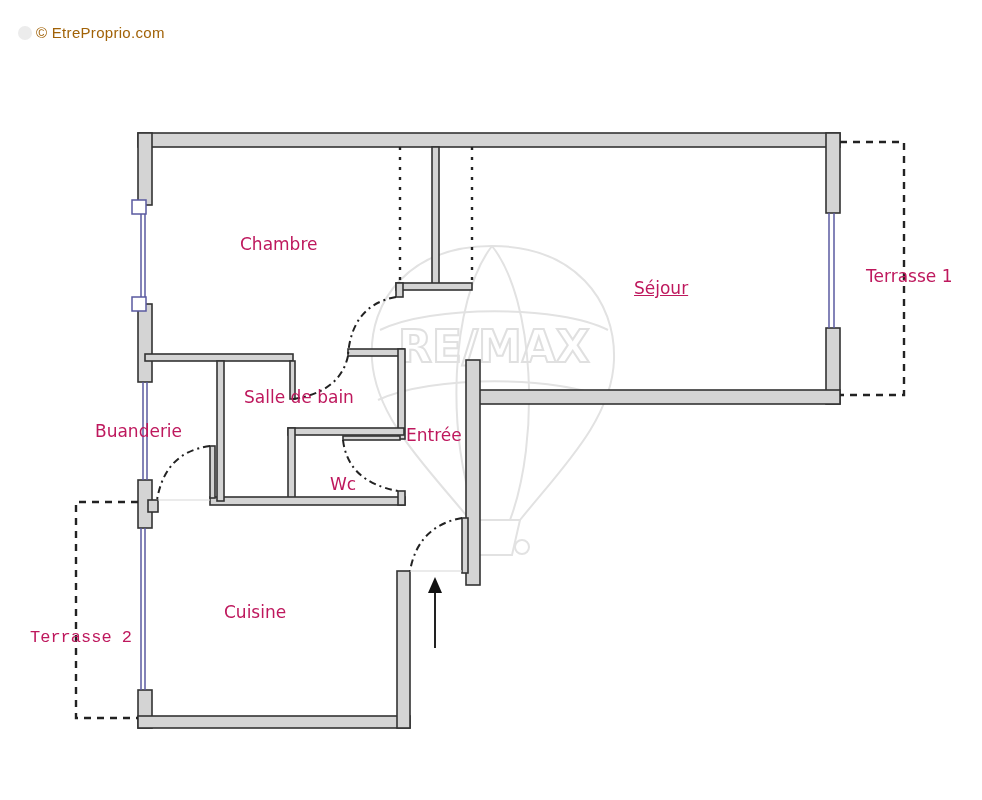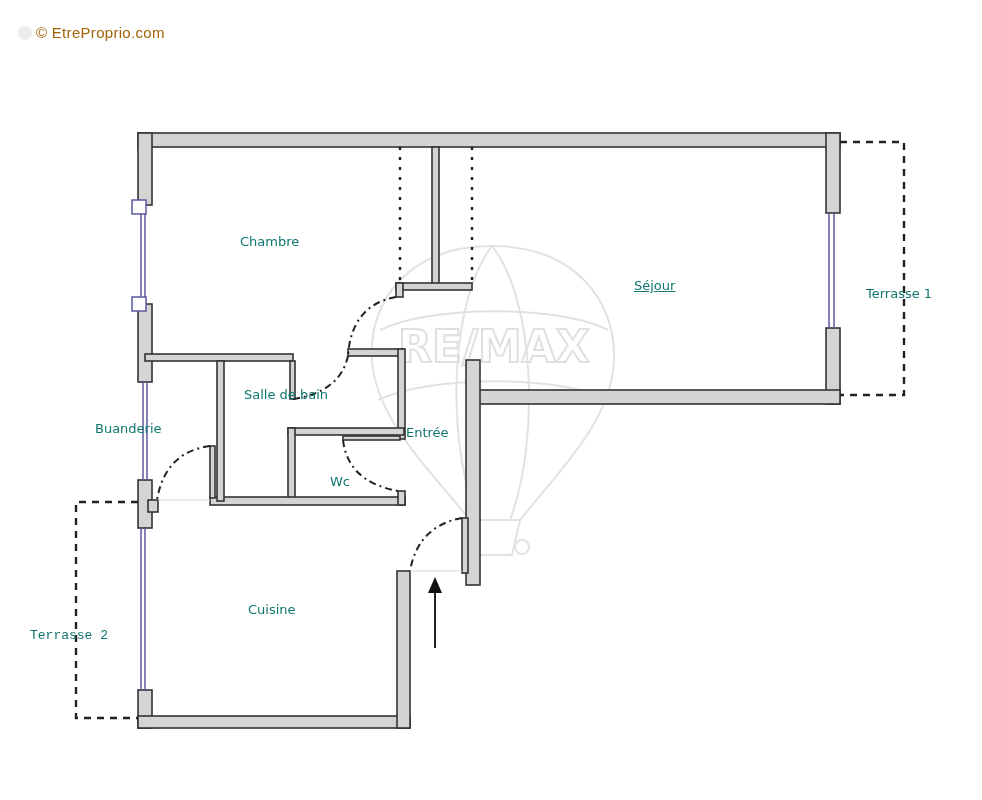--- a/index.html
+++ b/index.html
@@ -3,21 +3,21 @@
   <meta charset="utf-8">
   <style>
     html, body { margin: 0; padding: 0; background: #ffffff; }
     body { width: 982px; height: 800px; position: relative; overflow: hidden;
            font-family: "DejaVu Sans", "Liberation Sans", sans-serif; }
     .watermark-site { position: absolute; left: 18px; top: 24px; font-size: 15px; color: #a16207;
                       font-family: "Liberation Sans", sans-serif; letter-spacing: 0.3px; }
     .watermark-site .logo { display: inline-block; width: 14px; height: 14px; border-radius: 50%;
                             background: #ececec; vertical-align: -2px; margin-right: 4px; }
     svg.plan { position: absolute; left: 0; top: 0; }
-    .room-label { position: absolute; font-size: 13px; color: #0f766e; white-space: nowrap;
+    .room-label { position: absolute; font-size: 17px; color: #be185d; white-space: nowrap;
                   font-family: "DejaVu Sans", sans-serif; }
     .wall { fill: #d4d4d4; stroke: #333; stroke-width: 1.6; }
     .dash { stroke: #222; stroke-width: 2.4; fill: none; stroke-dasharray: 7 6; }
     .dot { stroke: #222; stroke-width: 2.4; fill: none; stroke-dasharray: 3 7; }
     .swing { stroke: #222; stroke-width: 2; fill: none; stroke-dasharray: 7 4 2 4; }
     .window { stroke: #5a5aa0; stroke-width: 1.5; fill: none; }
     .threshold { stroke: #d8d8d8; stroke-width: 1.2; fill: none; }
     .wm { stroke: #e2e2e2; stroke-width: 2; fill: none; }
     .wm-text { fill: none; stroke: #e0e0e0; stroke-width: 2; font-size: 44px;
                font-family: "DejaVu Sans", sans-serif; font-weight: bold; }
@@ -128,19 +128,19 @@
   </g>
 
   <g>
     <line x1="435" y1="648" x2="435" y2="590" stroke="#222" stroke-width="2"></line>
     <polygon points="428,593 442,593 435,577" fill="#111"></polygon>
   </g>
 </svg>
 
 <div class="room-label" style="left:240px; top:234px;">Chambre</div>
 <div class="room-label" style="left:634px; top:278px;text-decoration:underline;">Séjour</div>
-<div class="room-label" style="left:866px; top:266px;margin-top:20px;">Terrasse 1</div>
+<div class="room-label" style="left:866px; top:266px;">Terrasse 1</div>
 <div class="room-label" style="left:244px; top:387px;text-align:center;">Salle de bain</div>
 <div class="room-label" style="left:95px; top:421px;">Buanderie</div>
 <div class="room-label" style="left:406px; top:425px;">Entrée</div>
 <div class="room-label" style="left:330px; top:462px;margin-top:12px;">Wc</div>
-<div class="room-label" style="left:248px; top:602px;">Cuisine</div>
+<div class="room-label" style="left:224px; top:602px;">Cuisine</div>
 <div class="room-label" style="left:30px; top:628px;font-family:Liberation Mono, monospace;">Terrasse 2</div>
 
 </body></html>

